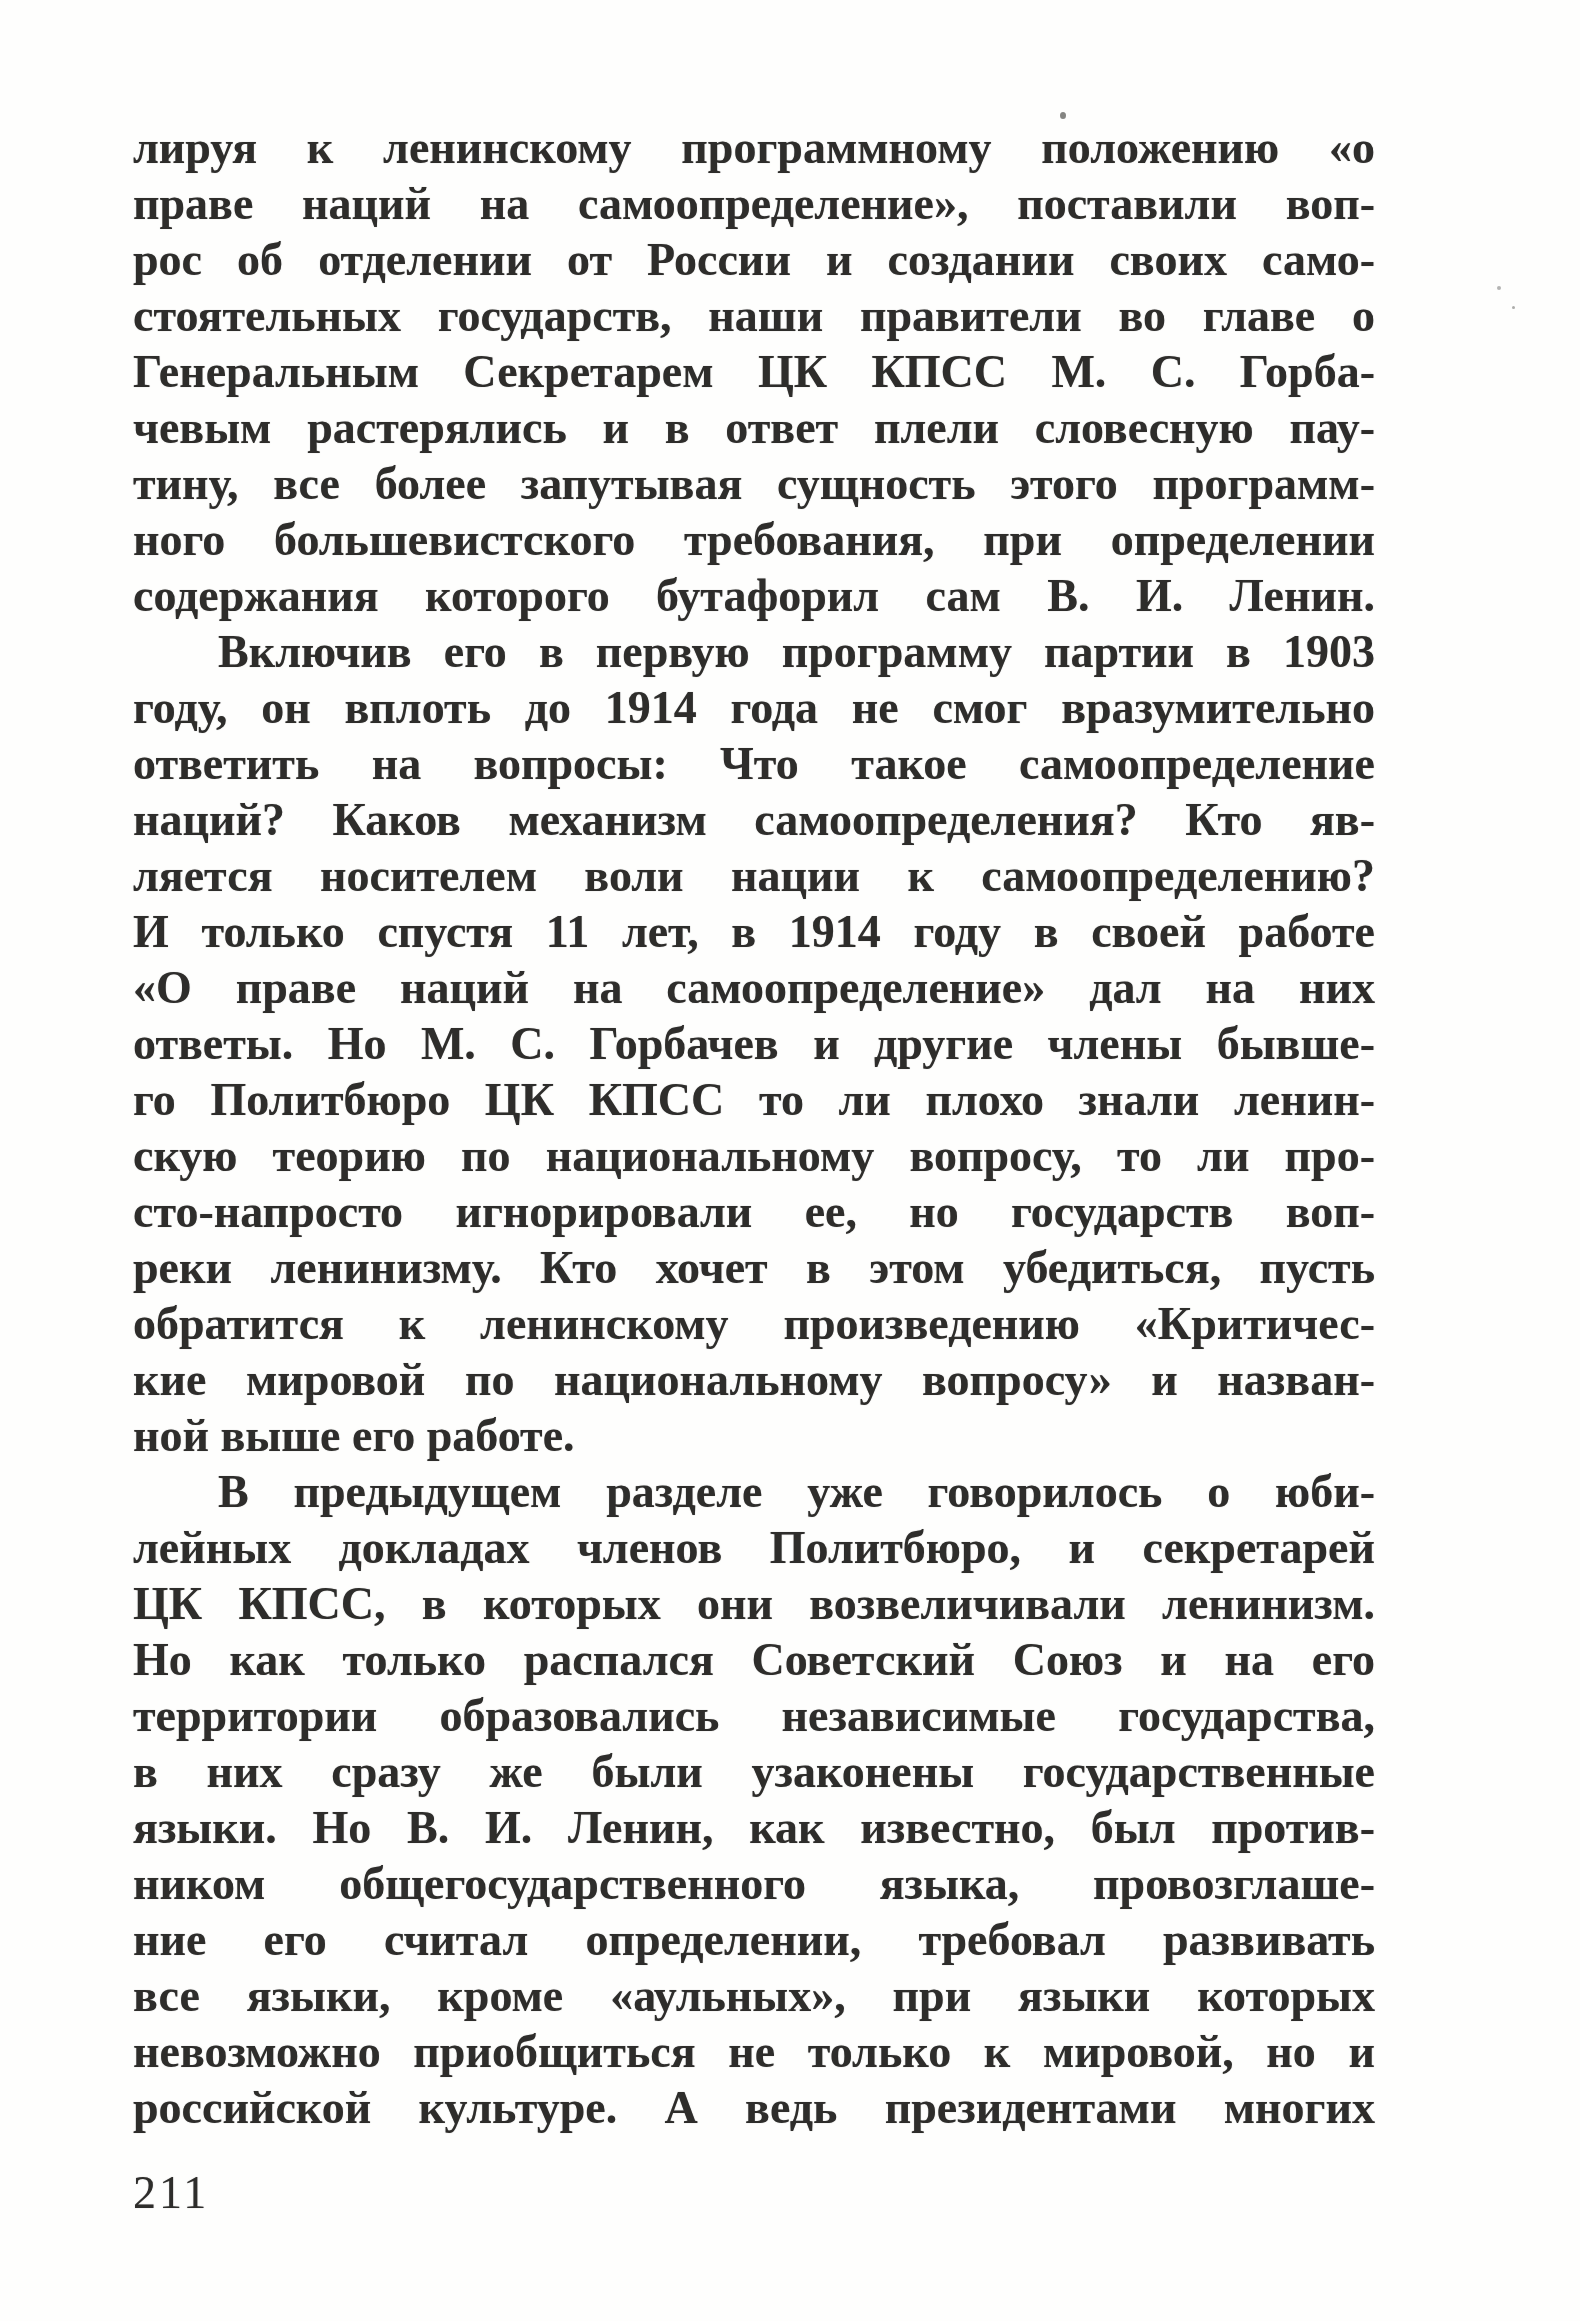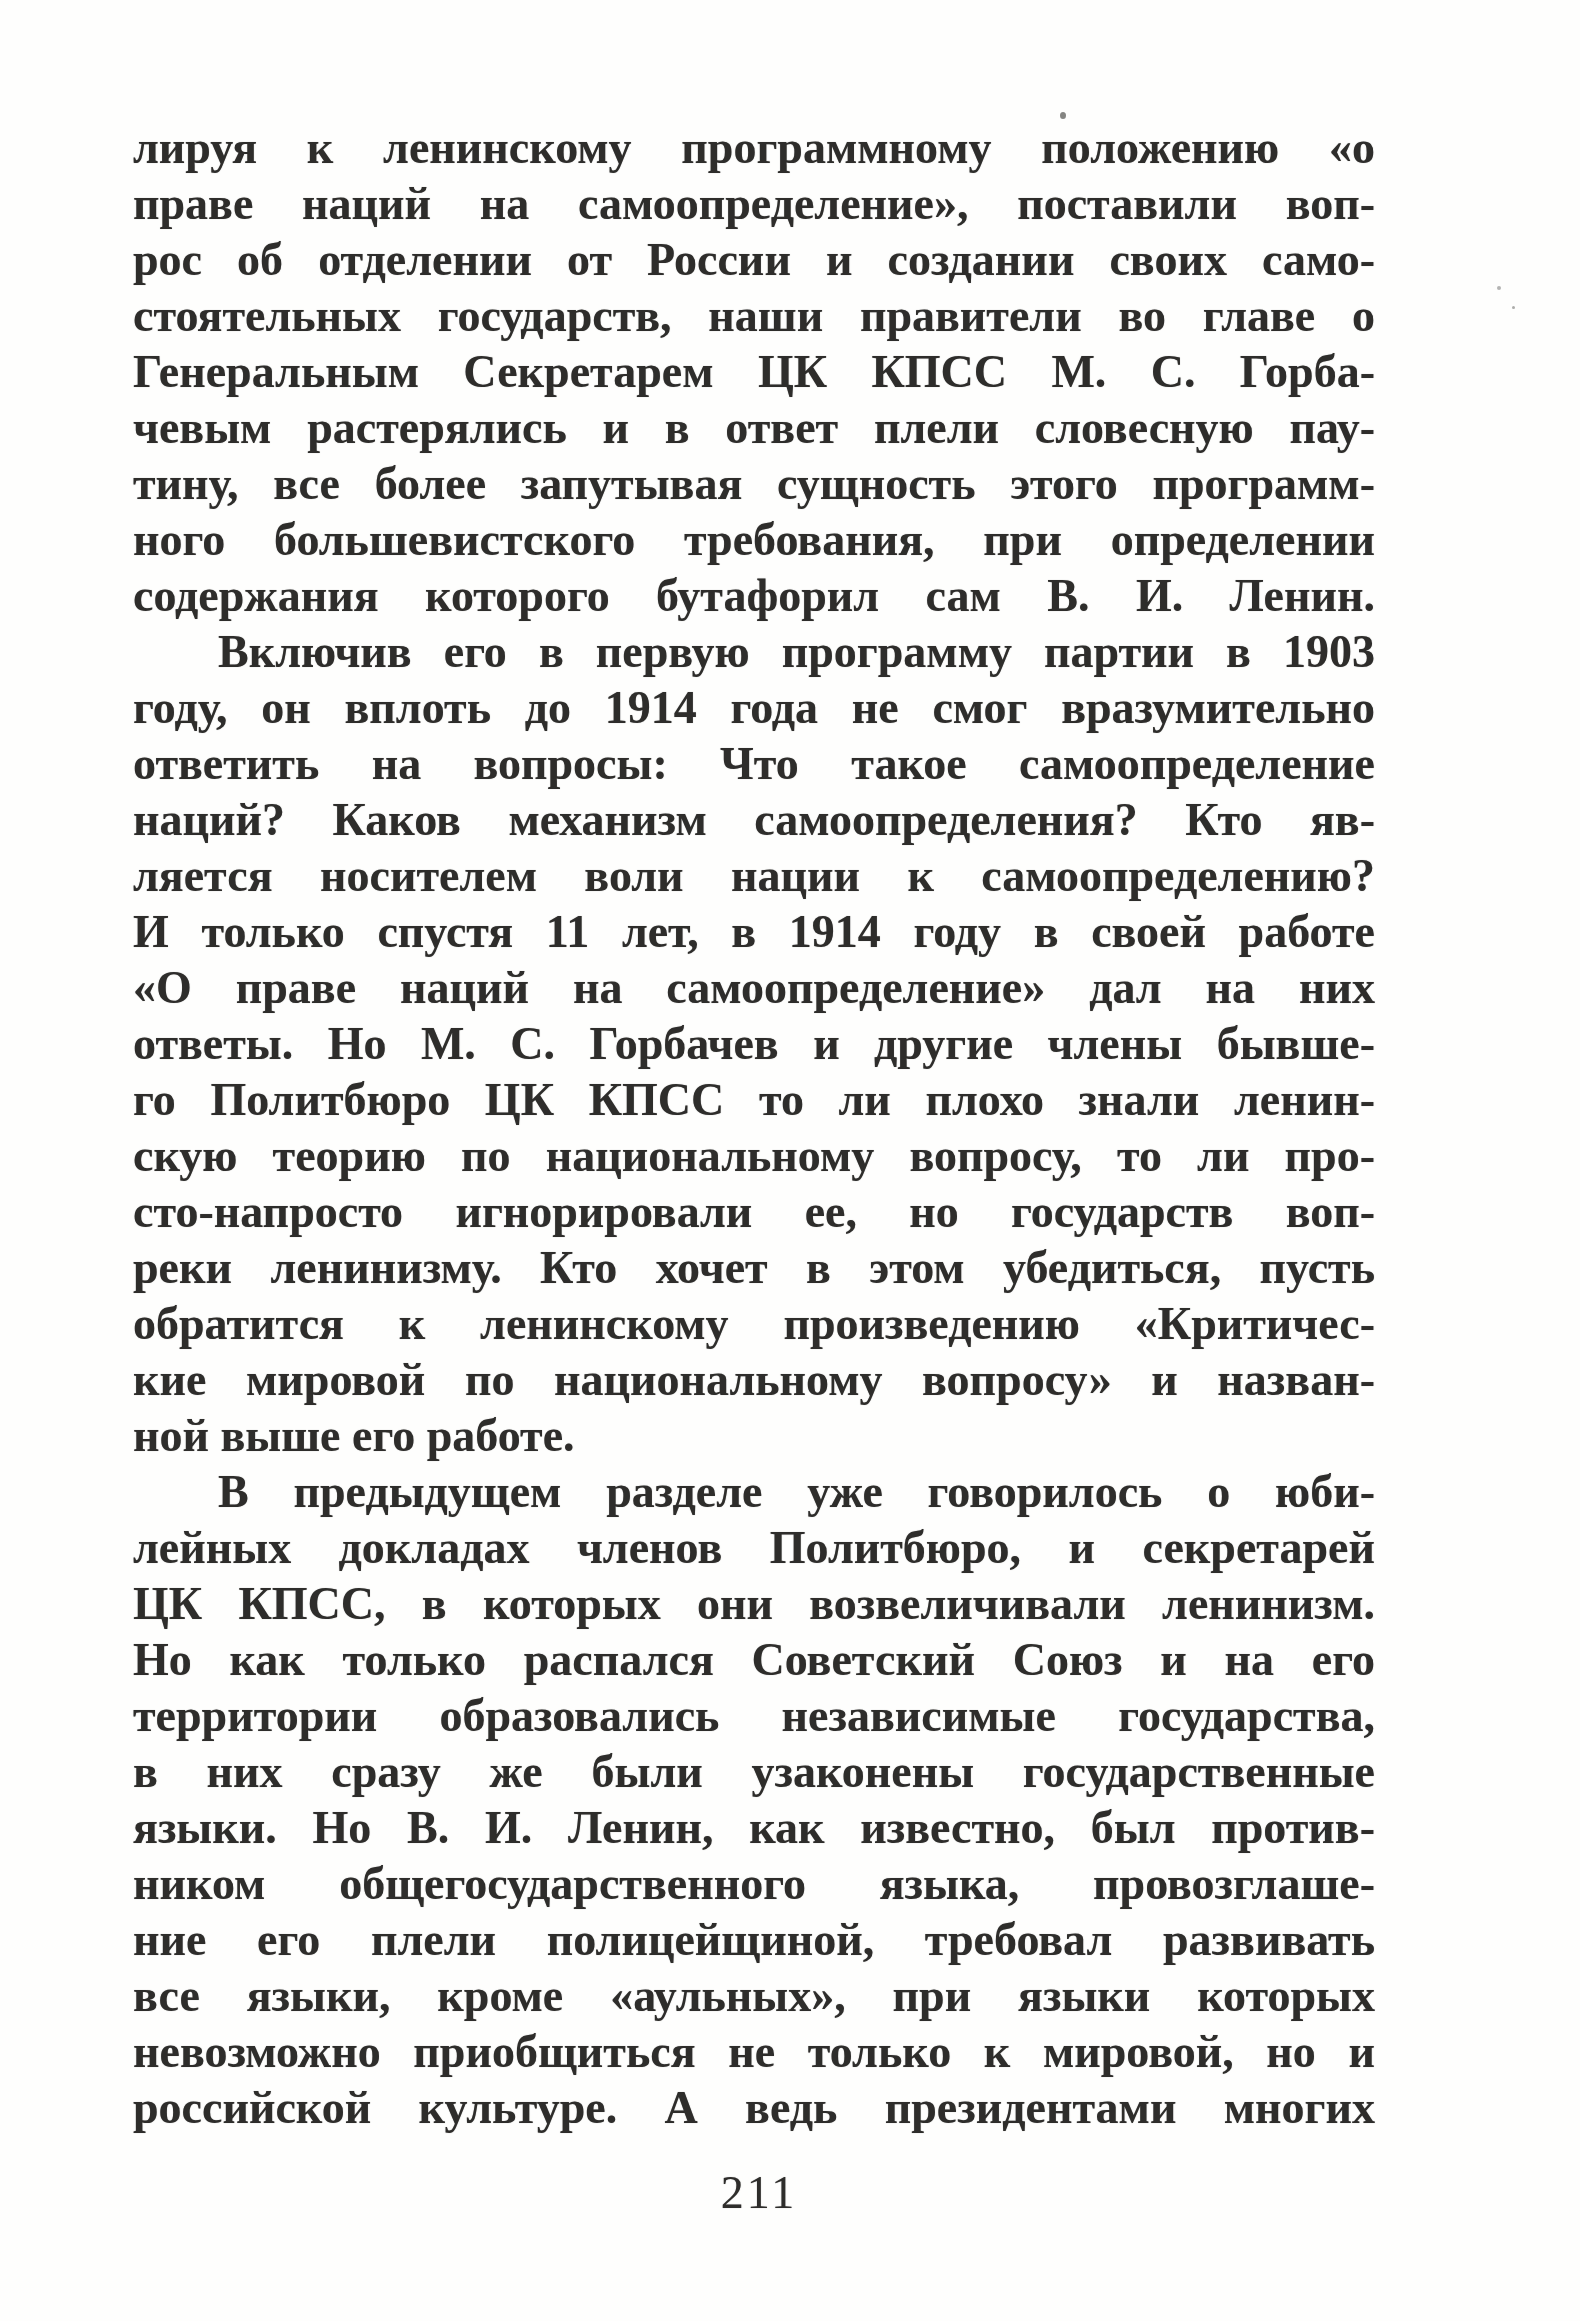--- a/index.html
+++ b/index.html
@@ -42,21 +42,21 @@
     text-align-last: left;
   }
   .line.indent {
     text-indent: 85px;
   }
   .page-number {
     position: absolute;
     left: 133px;
     top: 2168px;
     width: 1252px;
-    text-align: center;
+    text-align: left;
     font-family: "Liberation Serif", "DejaVu Serif", serif;
     font-size: 46px;
     line-height: 50px;
     color: var(--ink, #2e2d2b);
     text-shadow: 0 0 1px rgba(70, 70, 70, 0.45);
     letter-spacing: 3px;
   }
   .speck {
     position: absolute;
     background: #5c5c58;
@@ -100,20 +100,20 @@
       <div class="line">кие мировой по национальному вопросу» и назван-</div>
       <div class="line end">ной выше его работе.</div>
       <div class="line indent">В предыдущем разделе уже говорилось о юби-</div>
       <div class="line">лейных докладах членов Политбюро, и секретарей</div>
       <div class="line">ЦК КПСС, в которых они возвеличивали ленинизм.</div>
       <div class="line">Но как только распался Советский Союз и на его</div>
       <div class="line">территории образовались независимые государства,</div>
       <div class="line">в них сразу же были узаконены государственные</div>
       <div class="line">языки. Но В. И. Ленин, как известно, был против-</div>
       <div class="line">ником общегосударственного языка, провозглаше-</div>
-      <div class="line">ние его плели полицейщиной, требовал развивать</div>
+      <div class="line">ние его считал определении, требовал развивать</div>
       <div class="line">все языки, кроме «аульных», при языки которых</div>
       <div class="line">невозможно приобщиться не только к мировой, но и</div>
       <div class="line">российской культуре. А ведь президентами многих</div>
     </div>
 
   <div class="page-number">211</div>
 </div>
 
 </body></html>

